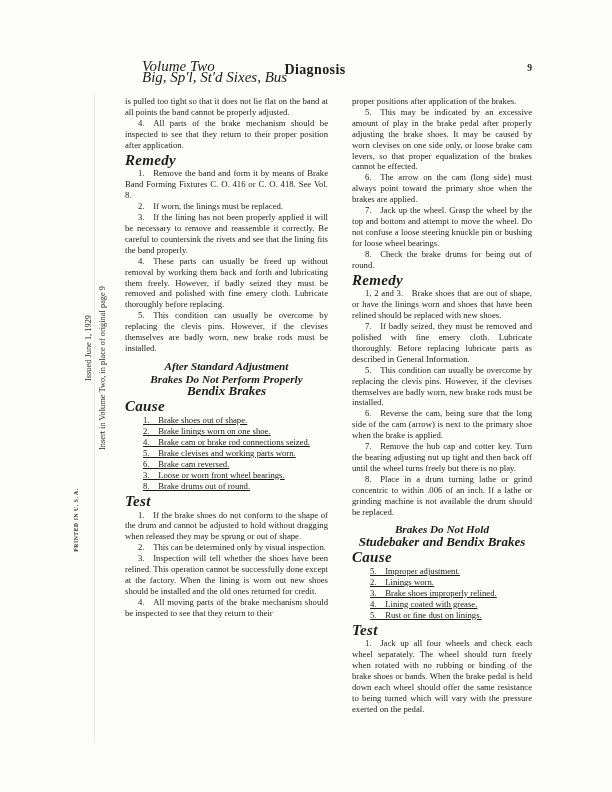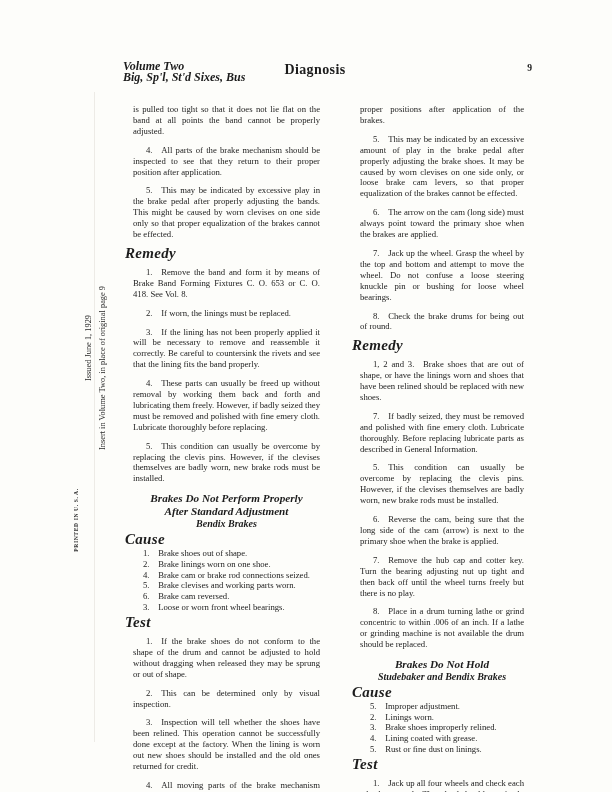--- a/index.html
+++ b/index.html
@@ -4,35 +4,35 @@
 <style>
   html,body { margin:0; padding:0; }
   body { width:612px; height:792px; background:#ffffff; }
   .page {
     position:relative; width:612px; height:792px;
     background:#fdfdfa; overflow:hidden;
     font-family:"Liberation Serif", serif; color:#1c1c1c;
   }
   .foldline { position:absolute; left:94px; top:92px; width:1px; height:650px; background:#edebe6; }
 
-  .hdr-left { position:absolute; left:123px; top:61px; font-weight:bold; font-style:italic; font-size:12px; line-height:11px; }
+  .hdr-left { position:absolute; left:142px; top:61px; font-weight:normal; font-style:italic; font-size:15px; line-height:11px; }
   .hdr-center { position:absolute; left:245px; top:62px; width:140px; text-align:center; font-weight:bold; font-size:14px; letter-spacing:0.4px; }
   .hdr-page-num { position:absolute; right:80px; top:62px; font-weight:bold; font-size:9.6px; }
 
   .col { position:absolute; top:96px; text-align:justify; font-size:8.7px; line-height:10.9px; }
   .col-left { left:125px; width:203px; }
   .col-right { left:352px; width:180px; }
 
-  .para { margin:8px; text-indent:13px; }
+  .para { margin:0; text-indent:13px; }
   .para.noindent { text-indent:0; }
   .runhead { font-weight:bold; font-style:italic; font-size:15px; letter-spacing:0.3px; margin:4px 0 3px 0; text-align:left; }
   .sect-title { font-weight:bold; font-style:italic; font-size:11.2px; line-height:12.8px; text-align:center; margin:6px 0 1px 0; }
-  .sect-sub { font-weight:bold; font-style:italic; font-size:10px; text-align:center; margin:0 0 3px 0; }
+  .sect-sub { font-weight:bold; font-style:italic; font-size:13px; text-align:center; margin:0 0 3px 0; }
   .nlist { margin:0 0 1px 0; padding:0 0 0 18px; text-align:left; }
-  .nlist p { margin:0; }
+  .nlist p { margin:0;text-decoration:underline; }
 
   .vtext { position:absolute; white-space:nowrap; transform:translate(-50%,-50%) rotate(-90deg); font-size:8.4px; color:#262626; }
   .vtext.printed { font-size:5.6px; font-weight:bold; letter-spacing:0.6px; color:#333; }
 </style>
 </head>
 <body>
 
 <div class="page">
   <div class="foldline"></div>
 
@@ -43,40 +43,40 @@
   <div class="hdr-center">Diagnosis</div>
   <div class="hdr-page-num">9</div>
 
   <div class="vtext" style="left:88px; top:348px;">Issued June 1, 1929</div>
   <div class="vtext" style="left:102px; top:368px;">Insert in Volume Two, in place of original page 9</div>
   <div class="vtext printed" style="left:76px; top:520px;">PRINTED IN U. S. A.</div>
 
   <div class="col col-left">
     <p class="para noindent">is pulled too tight so that it does not lie flat on the band at all points the band cannot be properly adjusted.</p>
     <p class="para">4. All parts of the brake mechanism should be inspected to see that they return to their proper position after application.</p>
-    <p class="para">5. This may be indicated by excessive play in the brake pedal after properly adjusting the bands. This might be caused by worn clevises on one side only so that proper equalization of the brakes cannot be effected.</p>
     <p class="runhead">Remedy</p>
-    <p class="para">1. Remove the band and form it by means of Brake Band Forming Fixtures C. O. 653 or C. O. 418.  See Vol. 8.</p>
+    <p class="para">1. Remove the band and form it by means of Brake Band Forming Fixtures C. O. 416 or C. O. 418.  See Vol. 8.</p>
     <p class="para">2. If worn, the linings must be replaced.</p>
     <p class="para">3. If the lining has not been properly applied it will be necessary to remove and reassemble it correctly. Be careful to countersink the rivets and see that the lining fits the band properly.</p>
     <p class="para">4. These parts can usually be freed up without removal by working them back and forth and lubricating them freely. However, if badly seized they must be removed and polished with fine emery cloth. Lubricate thoroughly before replacing.</p>
     <p class="para">5. This condition can usually be overcome by replacing the clevis pins. However, if the clevises themselves are badly worn, new brake rods must be installed.</p>
     <div class="sect-title">
+      <div>After Standard Adjustment</div>
       <div>Brakes Do Not Perform Properly</div>
-      <div>After Standard Adjustment</div>
     </div>
     <div class="sect-sub">Bendix Brakes</div>
     <p class="runhead">Cause</p>
     <div class="nlist">
         <p>1. Brake shoes out of shape.</p>
         <p>2. Brake linings worn on one shoe.</p>
         <p>4. Brake cam or brake rod connections seized.</p>
         <p>5. Brake clevises and working parts worn.</p>
         <p>6. Brake cam reversed.</p>
         <p>3. Loose or worn front wheel bearings.</p>
+        <p>8. Brake drums out of round.</p>
       </div>
     <p class="runhead">Test</p>
     <p class="para">1. If the brake shoes do not conform to the shape of the drum and cannot be adjusted to hold without dragging when released they may be sprung or out of shape.</p>
     <p class="para">2. This can be determined only by visual inspection.</p>
     <p class="para">3. Inspection will tell whether the shoes have been relined. This operation cannot be successfully done except at the factory. When the lining is worn out new shoes should be installed and the old ones returned for credit.</p>
     <p class="para">4. All moving parts of the brake mechanism should be inspected to see that they return to their</p>
   </div>
 
   <div class="col col-right">
     <p class="para noindent">proper positions after application of the brakes.</p>

